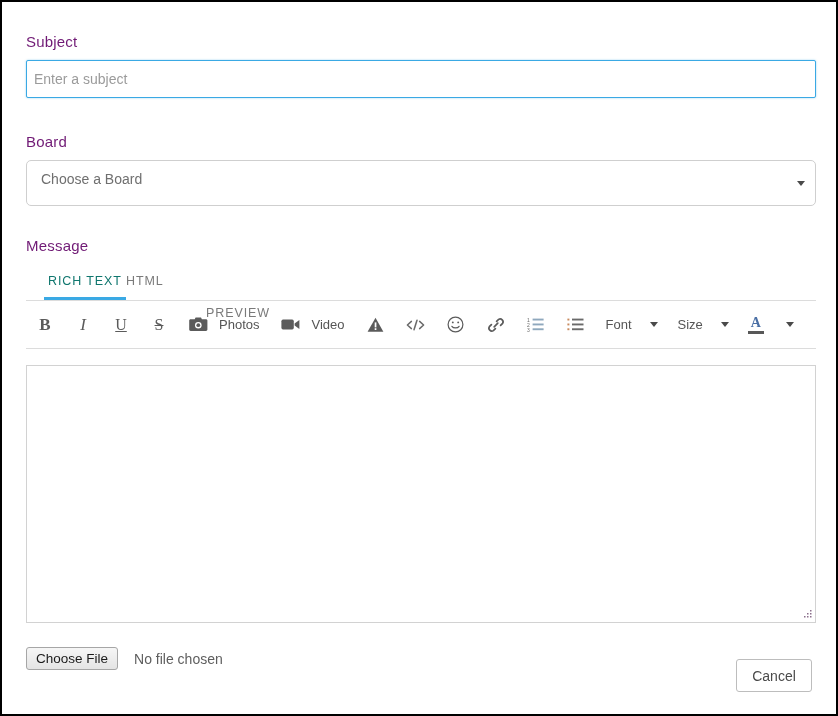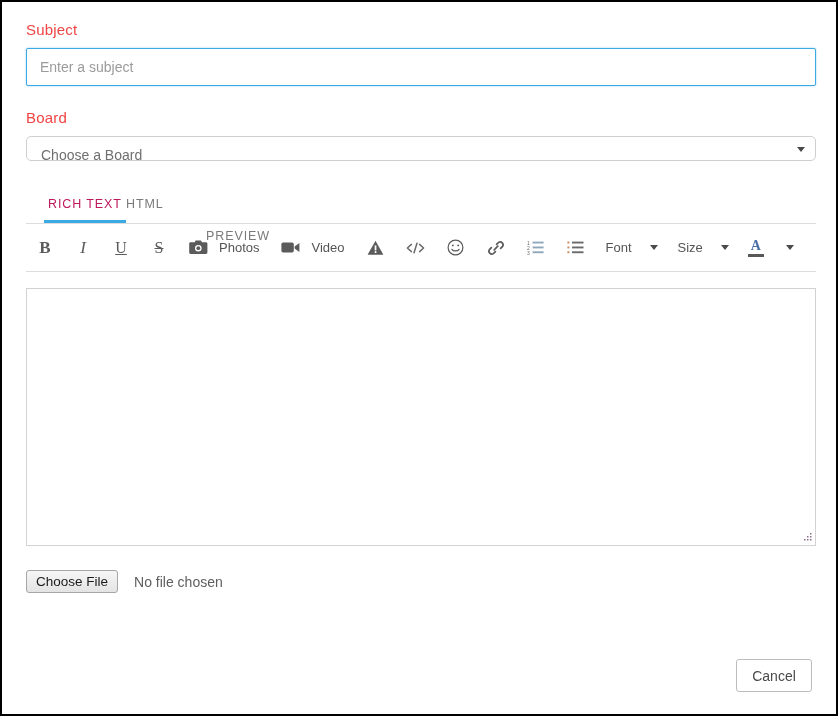--- a/index.html
+++ b/index.html
@@ -22,52 +22,52 @@
   }
   #inner {
     position: absolute;
     left: 0; top: 0; right: 0; bottom: 0;
     padding: 18px 24px 0 24px;
     box-sizing: border-box;
   }
 
   .field-label {
     font-size: 15px;
-    color: #ef4444;
+    color: #701a75;
     letter-spacing: 0.2px;
     line-height: 20px;
-    margin: 0 0 8px 0;
+    margin: 12px 0 8px 0;
   }
 
   
   .subject-input {
     display: block;
     box-sizing: border-box;
     width: 790px;
     height: 38px;
-    padding: 0 13px;
+    padding: 0 7px;
     font-family: "Liberation Sans", sans-serif;
     font-size: 14px;
     color: #333;
     border: 1px solid #3aa9e4;
     border-radius: 2px;
     outline: none;
     background: #ffffff;
     box-shadow: 0 0 2px rgba(58,169,228,0.55);
   }
   .subject-input::placeholder { color: #9b9b9b; }
 
   .gap-22 { height: 22px; }
   .gap-18 { height: 18px; }
 
   
   .select-wrap {
     position: relative;
     width: 790px;
-    height: 25px;
+    height: 46px;
     box-sizing: border-box;
     border: 1px solid #cfcfcf;
     border-radius: 5px;
     background: #ffffff;
   }
   .select-wrap .select-value {
     position: absolute;
     left: 14px;
     top: 0;
     line-height: 36px;
@@ -97,21 +97,21 @@
     position: absolute;
     top: 0;
     height: 31px;
     line-height: 26px;
     font-size: 12.5px;
     letter-spacing: 0.9px;
     color: #7a7a7a;
     cursor: pointer;
     padding: 0 4px;
   }
-  .tab.active { color: #be185d; }
+  .tab.active { color: #0f766e; }
   .tab.active::after {
     content: "";
     position: absolute;
     left: 0; right: 0;
     bottom: -1px;
     height: 3px;
     background: #3aa9e4;
   }
   .tab-0 { left: 18px; }
   .tab-1 { left: 96px; }
@@ -263,20 +263,21 @@
     <div class="gap-22"></div>
 
     <div class="field-label">Board</div>
     <div class="select-wrap">
       <span class="select-value">Choose a Board</span>
       <span class="select-arrow"></span>
     </div>
 
     <div class="gap-18"></div>
 
+    <div class="field-label">Message</div>
 
     <div class="tabs">
       <div class="tab tab-0 active">RICH TEXT</div>
       <div class="tab tab-1">HTML</div>
       <div class="tab tab-2">PREVIEW</div>
     </div>
 
     <div class="toolbar">
 
       <div class="tb-btn tb-b">

